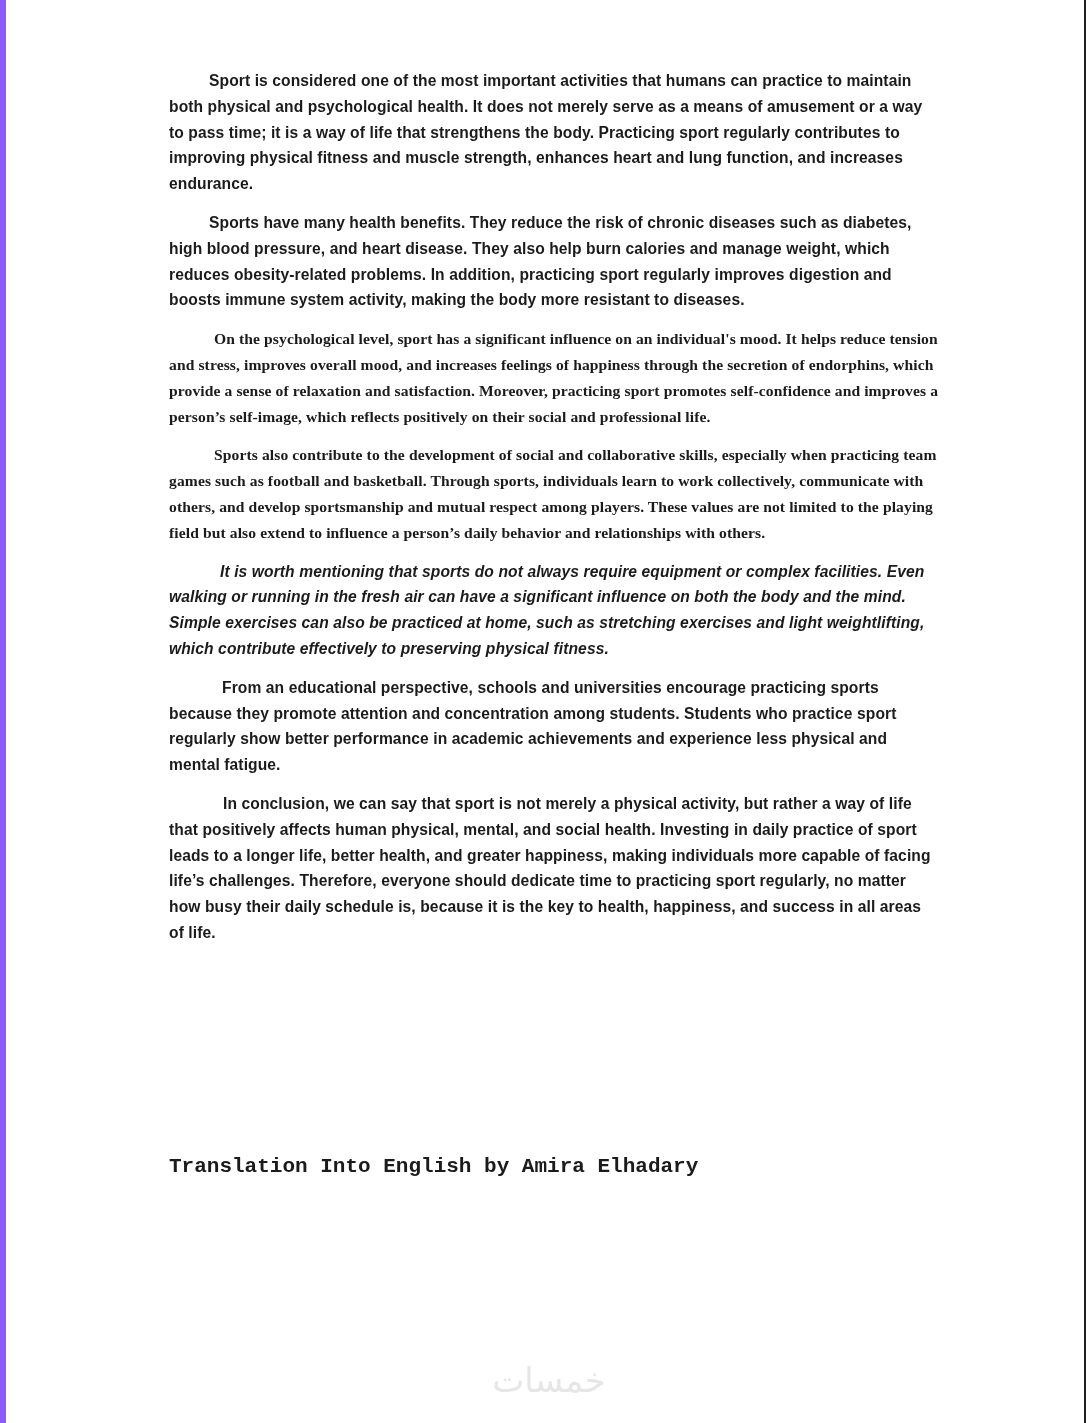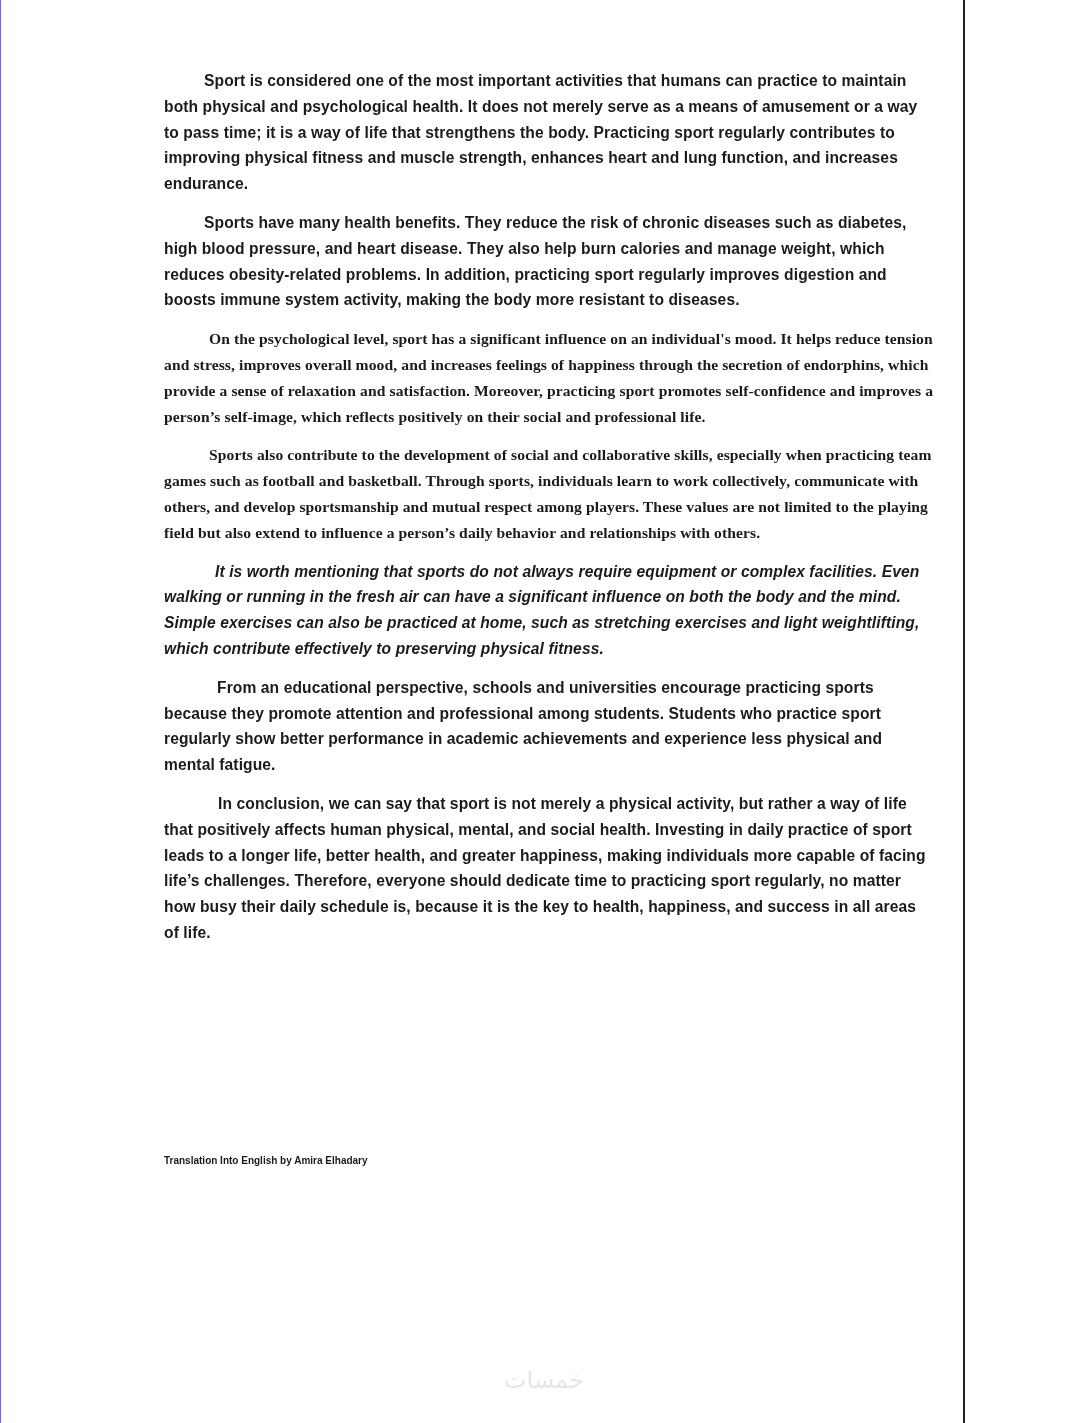--- a/index.html
+++ b/index.html
@@ -10,25 +10,25 @@
   body {
     width: 1086px;
     height: 1423px;
     position: relative;
     overflow: hidden;
   }
   .page {
     position: absolute;
     left: 0;
     top: 0;
-    width: 965px;
+    width: 1086px;
     height: 1423px;
     background: #ffffff;
     box-sizing: border-box;
-    border-left: 1px solid #8b5cf6;
+    border-left: 6px solid #8b5cf6;
     border-right: 2px solid #202020;
   }
   .body-text {
     position: absolute;
     left: 163px;
     top: 68px;
     width: 770px;
     font-family: "Liberation Sans", sans-serif;
     font-weight: bold;
     font-size: 15.6px;
@@ -41,49 +41,49 @@
     text-indent: 40px;
   }
   .para.p3, .para.p4 { text-indent: 45px; font-family: Liberation Serif, serif; }
   .para.p5 { text-indent: 51px; font-style: italic; }
   .para.p6 { text-indent: 53px; }
   .para.p7 { text-indent: 54px; }
   .credit {
     position: absolute;
     left: 163px;
     top: 1155px;
-    font-family: Liberation Sans, sans-serif;
+    font-family: Liberation Mono, monospace;
     font-weight: bold;
-    font-size: 10px;
+    font-size: 21px;
     color: #1b1b1b;
   }
   .watermark {
     position: absolute;
     left: 476px;
     top: 1360px;
     width: 134px;
     height: 40px;
     font-family: "DejaVu Sans", sans-serif;
-    font-size: 24px;
+    font-size: 34px;
     color: #e6e6e6;
     text-align: center;
     line-height: 40px;
     direction: rtl;
   }
 </style>
 </head>
 <body>
 
 <div class="page">
   <div class="body-text">
     <p class="para p1">Sport is considered one of the most important activities that humans can practice to maintain both physical and psychological health. It does not merely serve as a means of amusement or a way to pass time; it is a way of life that strengthens the body. Practicing sport regularly contributes to improving physical fitness and muscle strength, enhances heart and lung function, and increases endurance.</p>
     <p class="para p2">Sports have many health benefits. They reduce the risk of chronic diseases such as diabetes, high blood pressure, and heart disease. They also help burn calories and manage weight, which reduces obesity-related problems. In addition, practicing sport regularly improves digestion and boosts immune system activity, making the body more resistant to diseases.</p>
     <p class="para p3">On the psychological level, sport has a significant influence on an individual's mood. It helps reduce tension and stress, improves overall mood, and increases feelings of happiness through the secretion of endorphins, which provide a sense of relaxation and satisfaction. Moreover, practicing sport promotes self-confidence and improves a person’s self-image, which reflects positively on their social and professional life.</p>
     <p class="para p4">Sports also contribute to the development of social and collaborative skills, especially when practicing team games such as football and basketball. Through sports, individuals learn to work collectively, communicate with others, and develop sportsmanship and mutual respect among players. These values are not limited to the playing field but also extend to influence a person’s daily behavior and relationships with others.</p>
     <p class="para p5">It is worth mentioning that sports do not always require equipment or complex facilities. Even walking or running in the fresh air can have a significant influence on both the body and the mind. Simple exercises can also be practiced at home, such as stretching exercises and light weightlifting, which contribute effectively to preserving physical fitness.</p>
-    <p class="para p6">From an educational perspective, schools and universities encourage practicing sports because they promote attention and professional among students. Students who practice sport regularly show better performance in academic achievements and experience less physical and mental fatigue.</p>
+    <p class="para p6">From an educational perspective, schools and universities encourage practicing sports because they promote attention and concentration among students. Students who practice sport regularly show better performance in academic achievements and experience less physical and mental fatigue.</p>
     <p class="para p7">In conclusion, we can say that sport is not merely a physical activity, but rather a way of life that positively affects human physical, mental, and social health. Investing in daily practice of sport leads to a longer life, better health, and greater happiness, making individuals more capable of facing life’s challenges. Therefore, everyone should dedicate time to practicing sport regularly, no matter how busy their daily schedule is, because it is the key to health, happiness, and success in all areas of life.</p>
   </div>
 
   <div class="credit">Translation Into English by Amira Elhadary</div>
 
   <div class="watermark">خمسات</div>
 </div>
 
 </body></html>

